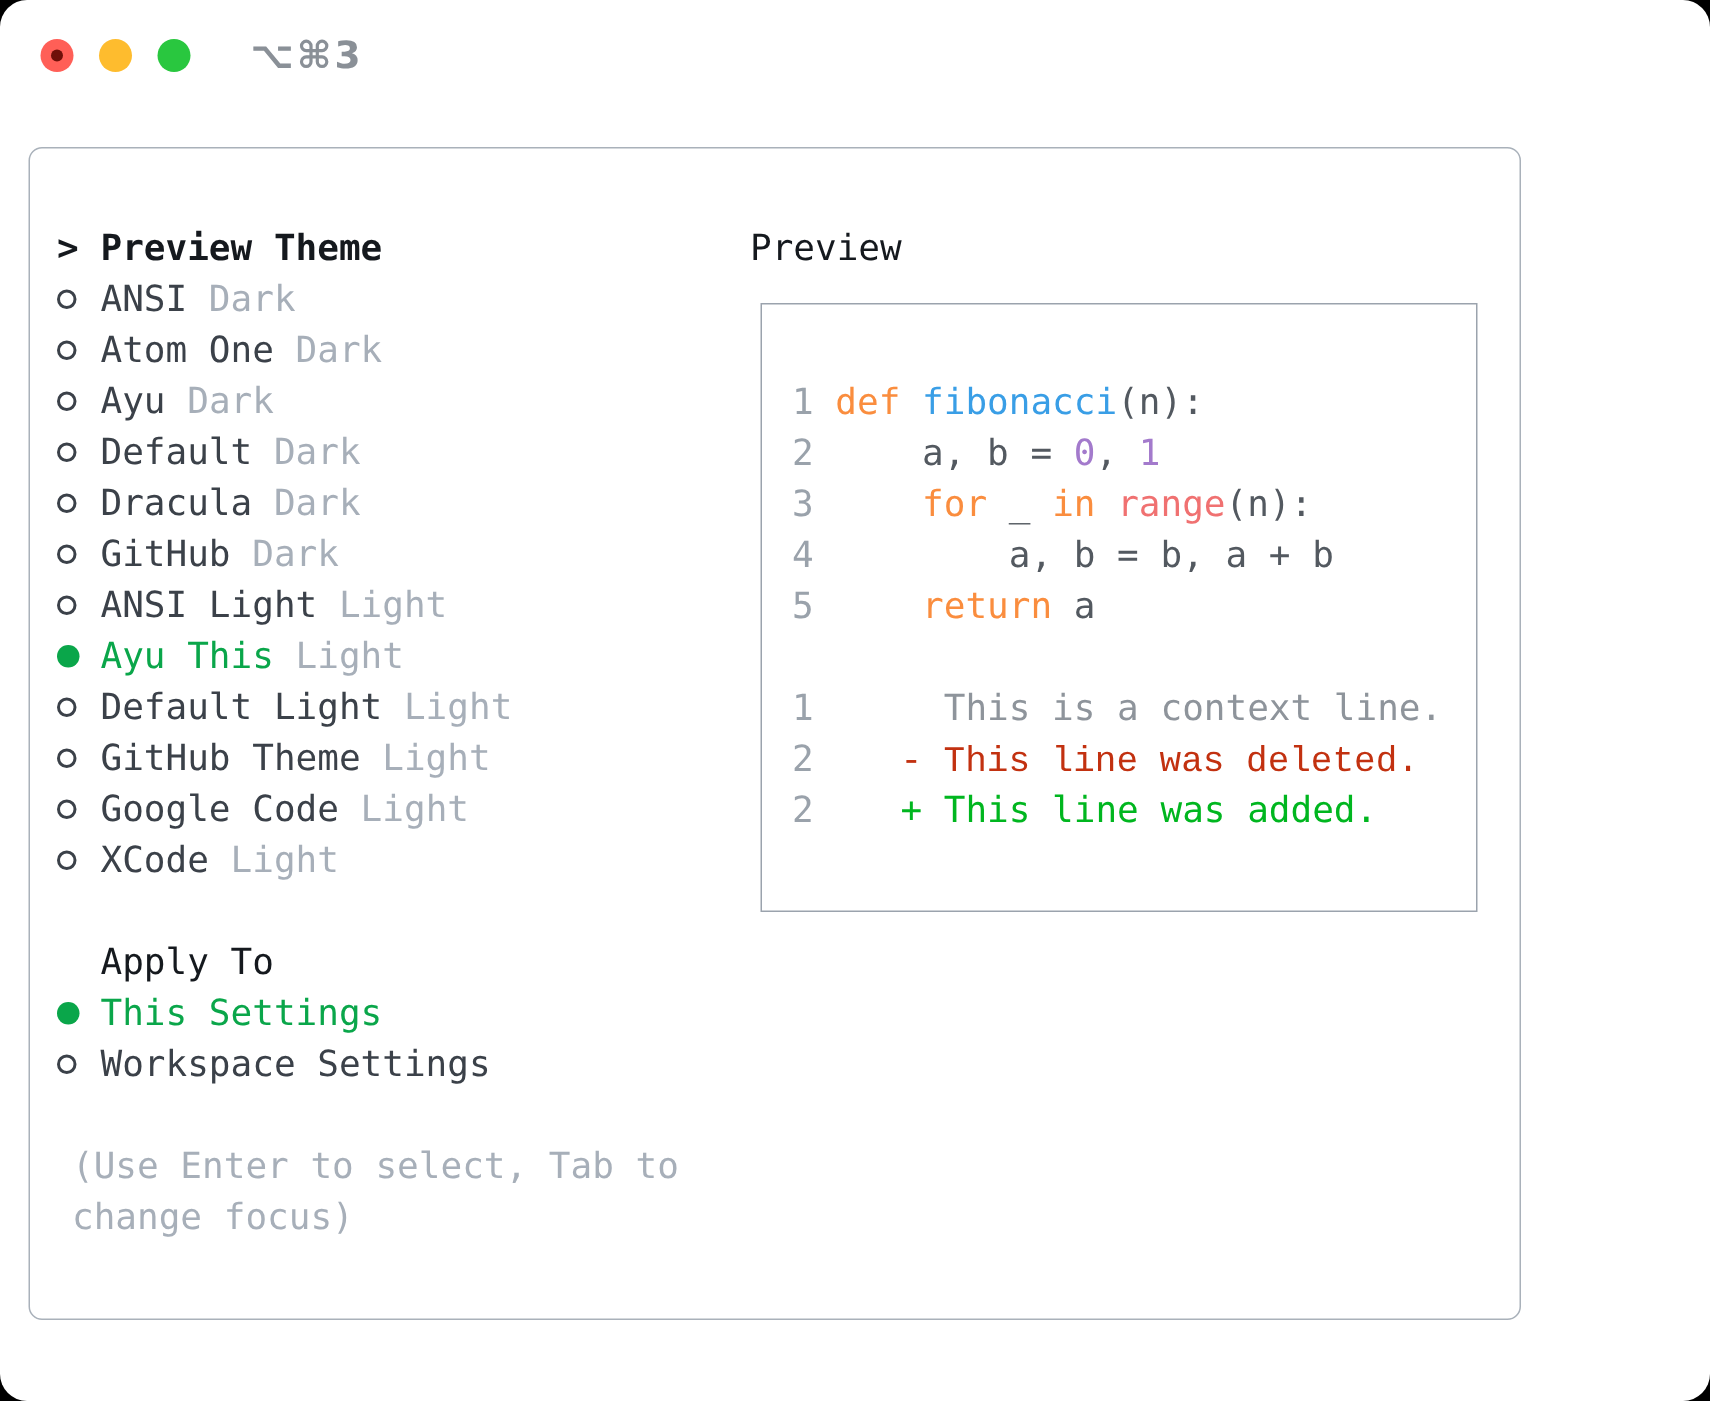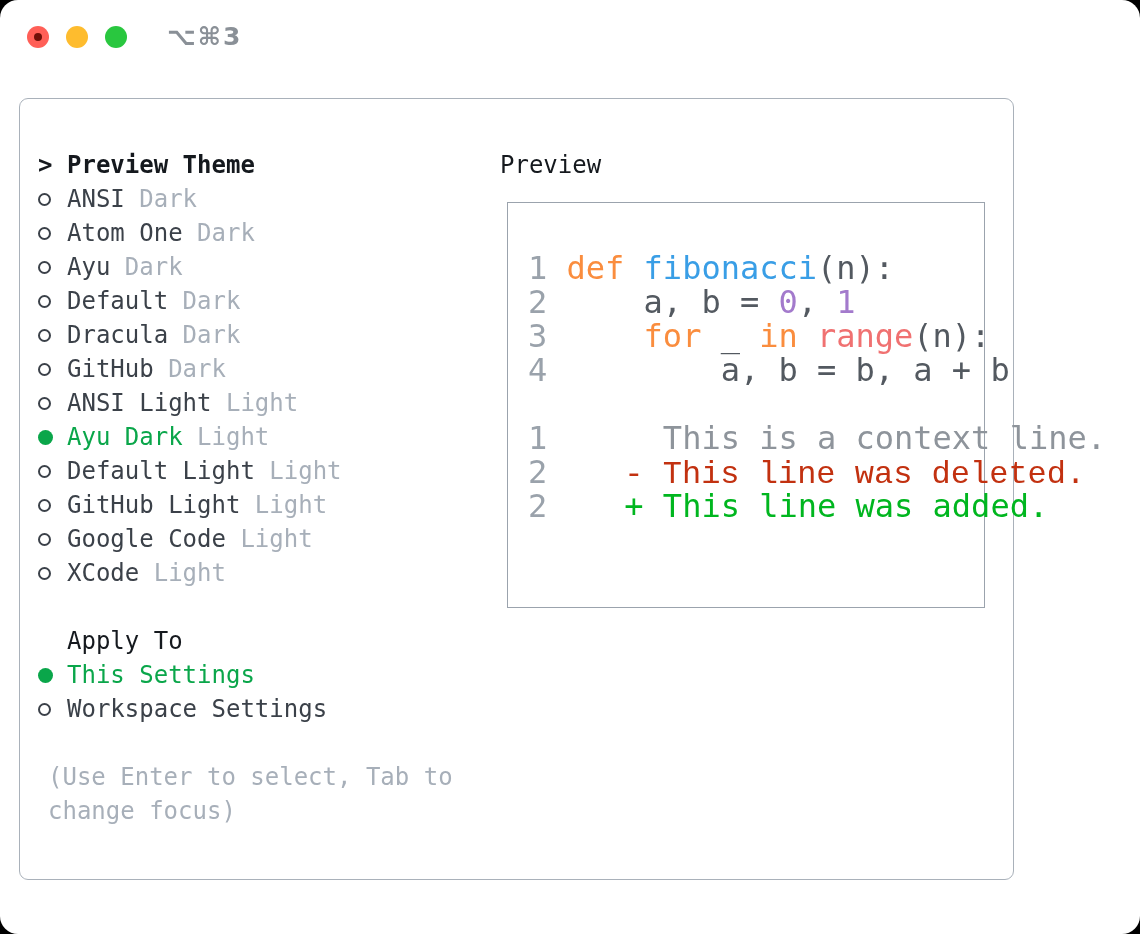--- a/index.html
+++ b/index.html
@@ -32,21 +32,21 @@
   .circ.sel{width:15px;height:15px;border:none;background:var(--green,#0aa64a);}
   .name.sel{color:var(--green,#0aa64a);}
   .tag{color:var(--muted,#a7afb9);}
   .cursor{font-weight:bold;color:var(--header-text,#15191e);}
 
   
   .preview-title{position:absolute;left:500px;top:148px;height:34px;line-height:34px;
                  font-size:24px;font-weight:normal;color:var(--header-text,#15191e);}
   .preview-box{position:absolute;left:507px;top:202px;width:478px;height:406px;box-sizing:border-box;
                border:1.5px solid var(--preview-border,#9ba3ad);background:#fff;}
-  .code{position:absolute;left:528px;top:251px;font-size:32px;}
+  .code{position:absolute;left:528px;top:251px;font-size:24px;}
   .cline{height:34px;line-height:34px;white-space:pre;}
 </style>
 </head>
 <body>
 
 <div class="window">
 
   <div>
     <span class="tl" style="left: 27px; background: rgb(255, 95, 87);">
         <span class="dot"></span>
@@ -60,41 +60,42 @@
 
   <div class="leftcol">
       <div class="row hdr"><span class="marker"><span class="cursor">&gt;</span></span><span>Preview Theme</span></div>
       <div class="row"><span class="marker"><span class="circ"></span></span><span class="name">ANSI</span><span class="tag"> Dark</span></div>
       <div class="row"><span class="marker"><span class="circ"></span></span><span class="name">Atom One</span><span class="tag"> Dark</span></div>
       <div class="row"><span class="marker"><span class="circ"></span></span><span class="name">Ayu</span><span class="tag"> Dark</span></div>
       <div class="row"><span class="marker"><span class="circ"></span></span><span class="name">Default</span><span class="tag"> Dark</span></div>
       <div class="row"><span class="marker"><span class="circ"></span></span><span class="name">Dracula</span><span class="tag"> Dark</span></div>
       <div class="row"><span class="marker"><span class="circ"></span></span><span class="name">GitHub</span><span class="tag"> Dark</span></div>
       <div class="row"><span class="marker"><span class="circ"></span></span><span class="name">ANSI Light</span><span class="tag"> Light</span></div>
-      <div class="row"><span class="marker"><span class="circ sel"></span></span><span class="name sel">Ayu Dark</span><span class="tag"> Light</span></div>
+      <div class="row"><span class="marker"><span class="circ sel"></span></span><span class="name sel">Ayu This</span><span class="tag"> Light</span></div>
       <div class="row"><span class="marker"><span class="circ"></span></span><span class="name">Default Light</span><span class="tag"> Light</span></div>
-      <div class="row"><span class="marker"><span class="circ"></span></span><span class="name">GitHub Light</span><span class="tag"> Light</span></div>
+      <div class="row"><span class="marker"><span class="circ"></span></span><span class="name">GitHub Theme</span><span class="tag"> Light</span></div>
       <div class="row"><span class="marker"><span class="circ"></span></span><span class="name">Google Code</span><span class="tag"> Light</span></div>
       <div class="row"><span class="marker"><span class="circ"></span></span><span class="name">XCode</span><span class="tag"> Light</span></div>
       <div class="row"></div>
       <div class="row subhdr"><span class="marker"></span><span>Apply To</span></div>
       <div class="row"><span class="marker"><span class="circ sel"></span></span><span class="name sel">This Settings</span></div>
       <div class="row"><span class="marker"><span class="circ"></span></span><span class="name">Workspace Settings</span></div>
       <div class="row"></div>
       <div class="row help"><span>(Use Enter to select, Tab to</span></div>
       <div class="row help"><span>change focus)</span></div>
     </div>
 
   <div class="preview-title">Preview</div>
 
   <div class="preview-box"></div>
   <div class="code">
       <div class="cline"><span style="color: rgb(154, 162, 171);">1 </span><span style="color: rgb(250, 141, 62);">def</span><span style="color: rgb(83, 89, 96);"> </span><span style="color: rgb(57, 158, 230);">fibonacci</span><span style="color: rgb(83, 89, 96);">(n):</span></div>
       <div class="cline"><span style="color: rgb(154, 162, 171);">2</span><span style="color: rgb(83, 89, 96);">     a, b = </span><span style="color: rgb(163, 122, 204);">0</span><span style="color: rgb(83, 89, 96);">, </span><span style="color: rgb(163, 122, 204);">1</span></div>
       <div class="cline"><span style="color: rgb(154, 162, 171);">3</span><span style="color: rgb(83, 89, 96);">     </span><span style="color: rgb(250, 141, 62);">for</span><span style="color: rgb(83, 89, 96);"> _ </span><span style="color: rgb(250, 141, 62);">in</span><span style="color: rgb(83, 89, 96);"> </span><span style="color: rgb(240, 113, 113);">range</span><span style="color: rgb(83, 89, 96);">(n):</span></div>
       <div class="cline"><span style="color: rgb(154, 162, 171);">4</span><span style="color: rgb(83, 89, 96);">         a, b = b, a + b</span></div>
+      <div class="cline"><span style="color: rgb(154, 162, 171);">5</span><span style="color: rgb(83, 89, 96);">     </span><span style="color: rgb(250, 141, 62);">return</span><span style="color: rgb(83, 89, 96);"> a</span></div>
       <div class="cline"></div>
       <div class="cline"><span style="color: rgb(154, 162, 171);">1</span><span style="color: rgb(142, 148, 155);">      This is a context line.</span></div>
       <div class="cline"><span style="color: rgb(154, 162, 171);">2</span><span style="color: rgb(83, 89, 96);">    </span><span style="color: rgb(194, 49, 16); font-family: Liberation Mono, monospace;">- This line was deleted.</span></div>
       <div class="cline"><span style="color: rgb(154, 162, 171);">2</span><span style="color: rgb(83, 89, 96);">    </span><span style="color: rgb(0, 182, 31);">+ This line was added.</span></div>
     </div>
 
 </div>
 
 </body></html>

